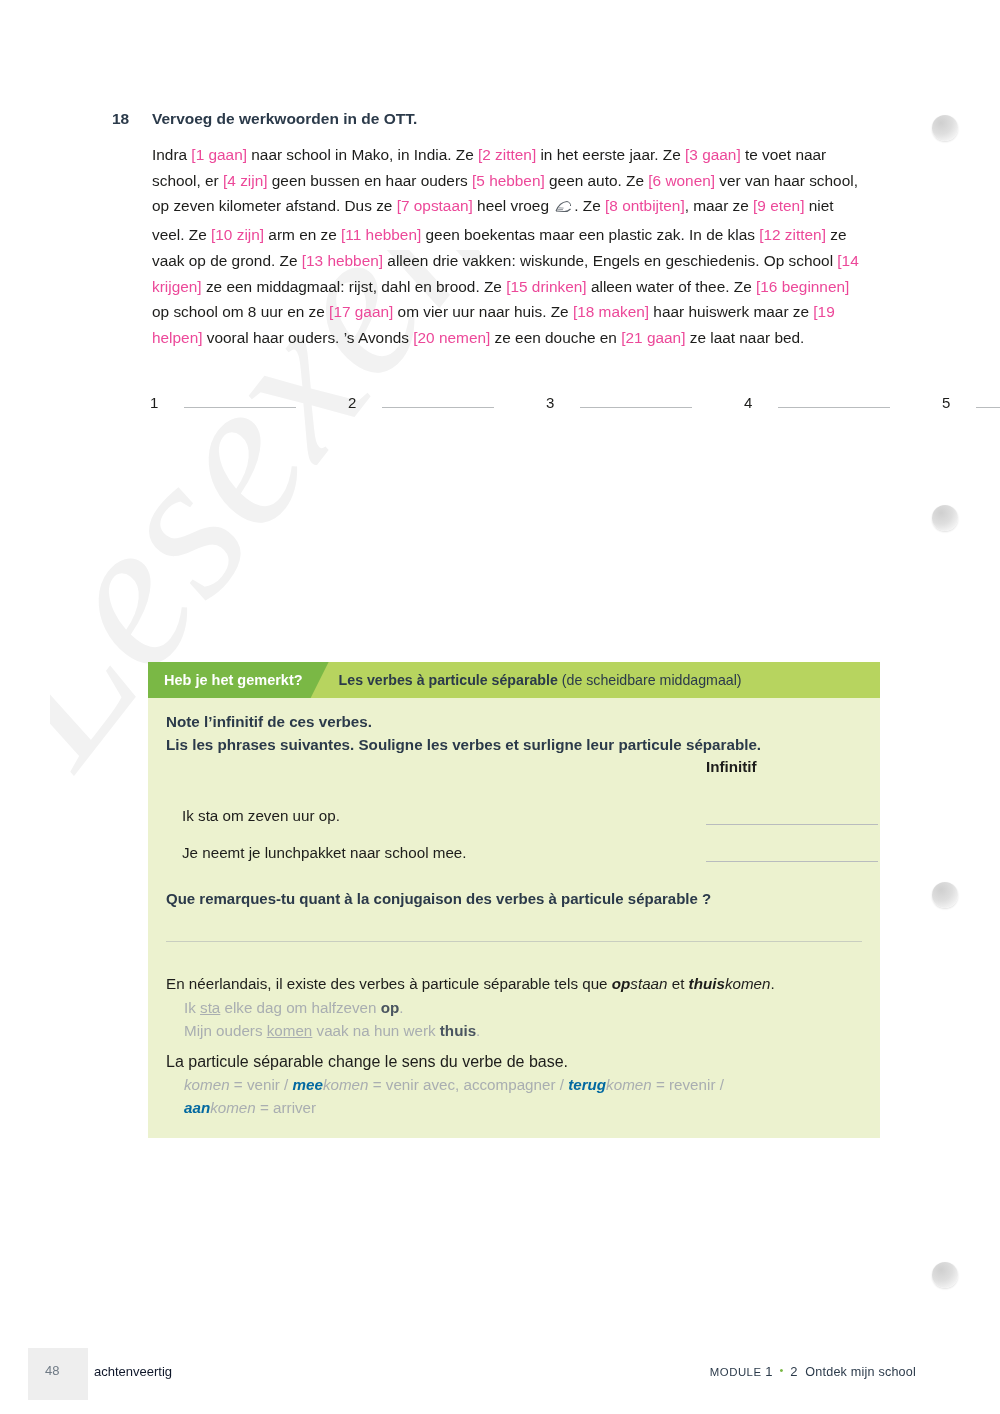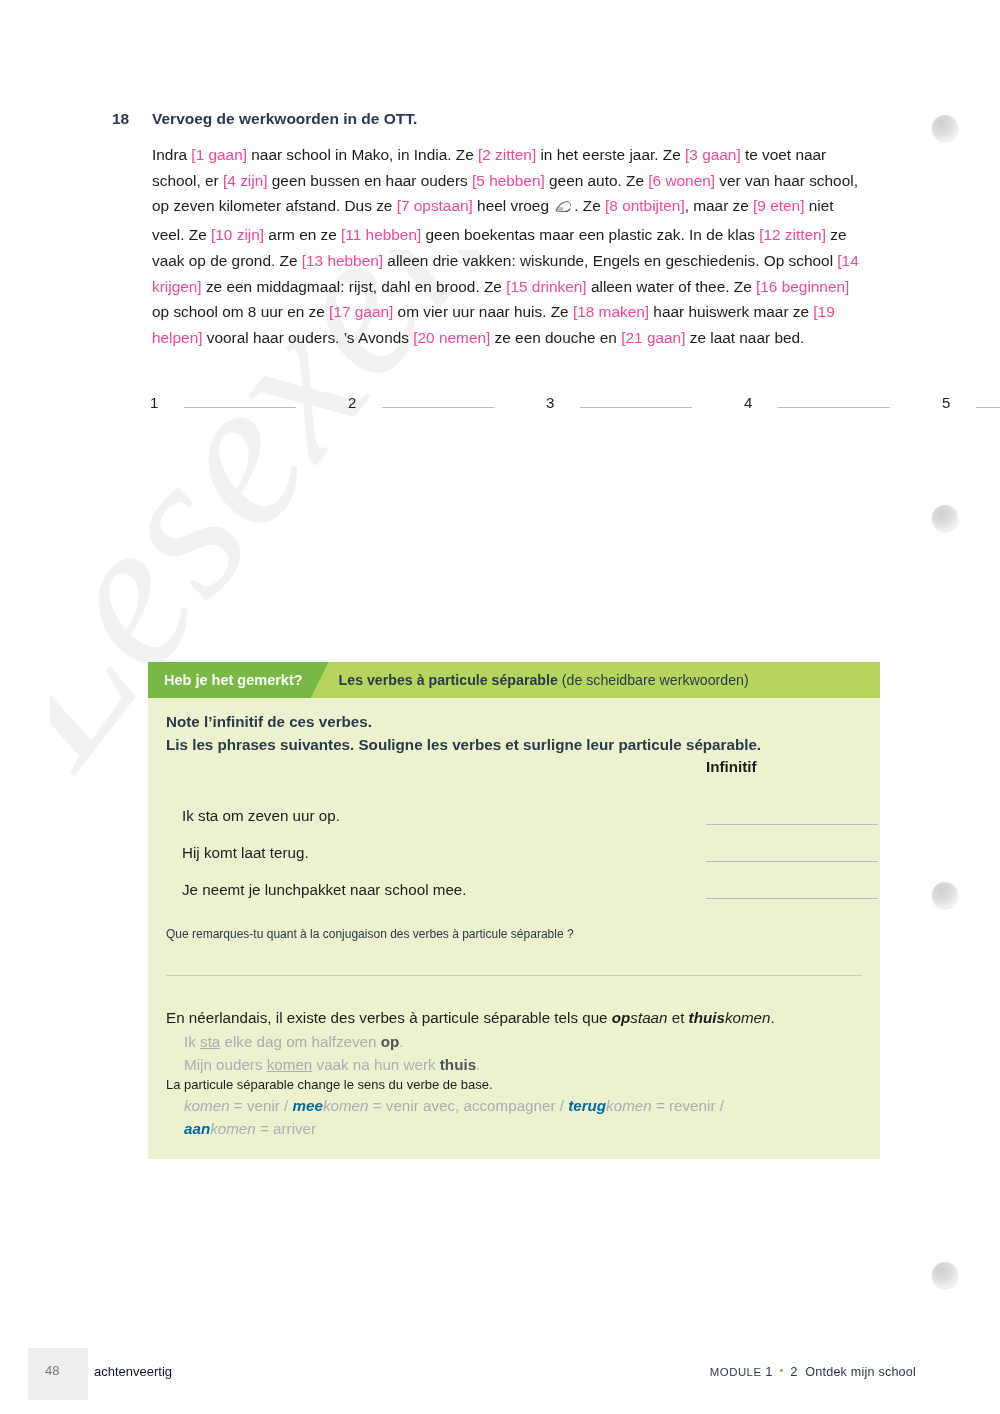--- a/index.html
+++ b/index.html
@@ -205,22 +205,22 @@
   .sent-line {
     position: absolute;
     left: 540px;
     width: 172px;
     bottom: 2px;
     border-bottom: 1.2px solid #b9bcbe;
   }
 
   .gb-question {
     margin-top: 26px;
-    font-weight: normal;
-    font-size: 12px;
+    font-weight: bold;
+    font-size: 15px;
     color: #2b3a4a;
   }
   .gb-answer-line {
     margin-top: 34px;
     border-bottom: 1.2px solid #c9cec0;
     width: 696px;
   }
 
   .gb-explain {
     margin-top: 30px;
@@ -230,21 +230,22 @@
   }
   .gb-example {
     font-size: 15.2px;
     line-height: 23.5px;
     color: #a9aeb1;
     padding-left: 18px;
   }
   .gb-example u { text-decoration: underline; }
   .gb-example b { color: #4a5560; font-weight: bold; }
   .gb-rule {
-    font-size: 13px;
+    margin-top: 10px;
+    font-size: 16px;
     color: #1d1d1b;
   }
   .gb-mean {
     font-size: 15.2px;
     line-height: 23.5px;
     color: #a9aeb1;
     font-style: italic;
     padding-left: 18px;
     margin-top: 2px;
   }
@@ -338,37 +339,33 @@
         <span class="ans-num">5</span>
         <span class="ans-line"></span>
       </div>
     </div>
 
   <div class="greenbox">
 
     <div class="gb-header">
       <div class="gb-tag">Heb je het gemerkt?</div>
       <div class="gb-subject">
-        <b>Les verbes à particule séparable</b><span> (de scheidbare werkwoorden)</span>
+        <b>Les verbes à particule séparable</b><span> (de scheidbare middagmaal)</span>
       </div>
     </div>
 
     <div class="gb-body">
       <div class="gb-instruction">
         <div>Note l’infinitif de ces verbes.</div>
         <div>Lis les phrases suivantes. Souligne les verbes et surligne leur particule séparable.</div>
       </div>
 
       <div class="sent-list" id="sentences">
           <div class="sent-row">
             <span class="sent-text">Ik sta om zeven uur op.</span>
-            <span class="sent-line"></span>
-          </div>
-          <div class="sent-row">
-            <span class="sent-text">Hij komt laat terug.</span>
             <span class="sent-line"></span>
           </div>
           <div class="sent-row">
             <span class="sent-text">Je neemt je lunchpakket naar school mee.</span>
             <span class="sent-line"></span>
           </div>
         </div>
 
       <div class="gb-question">Que remarques-tu quant à la conjugaison des verbes à particule séparable ?</div>
       <div class="gb-answer-line"></div>

